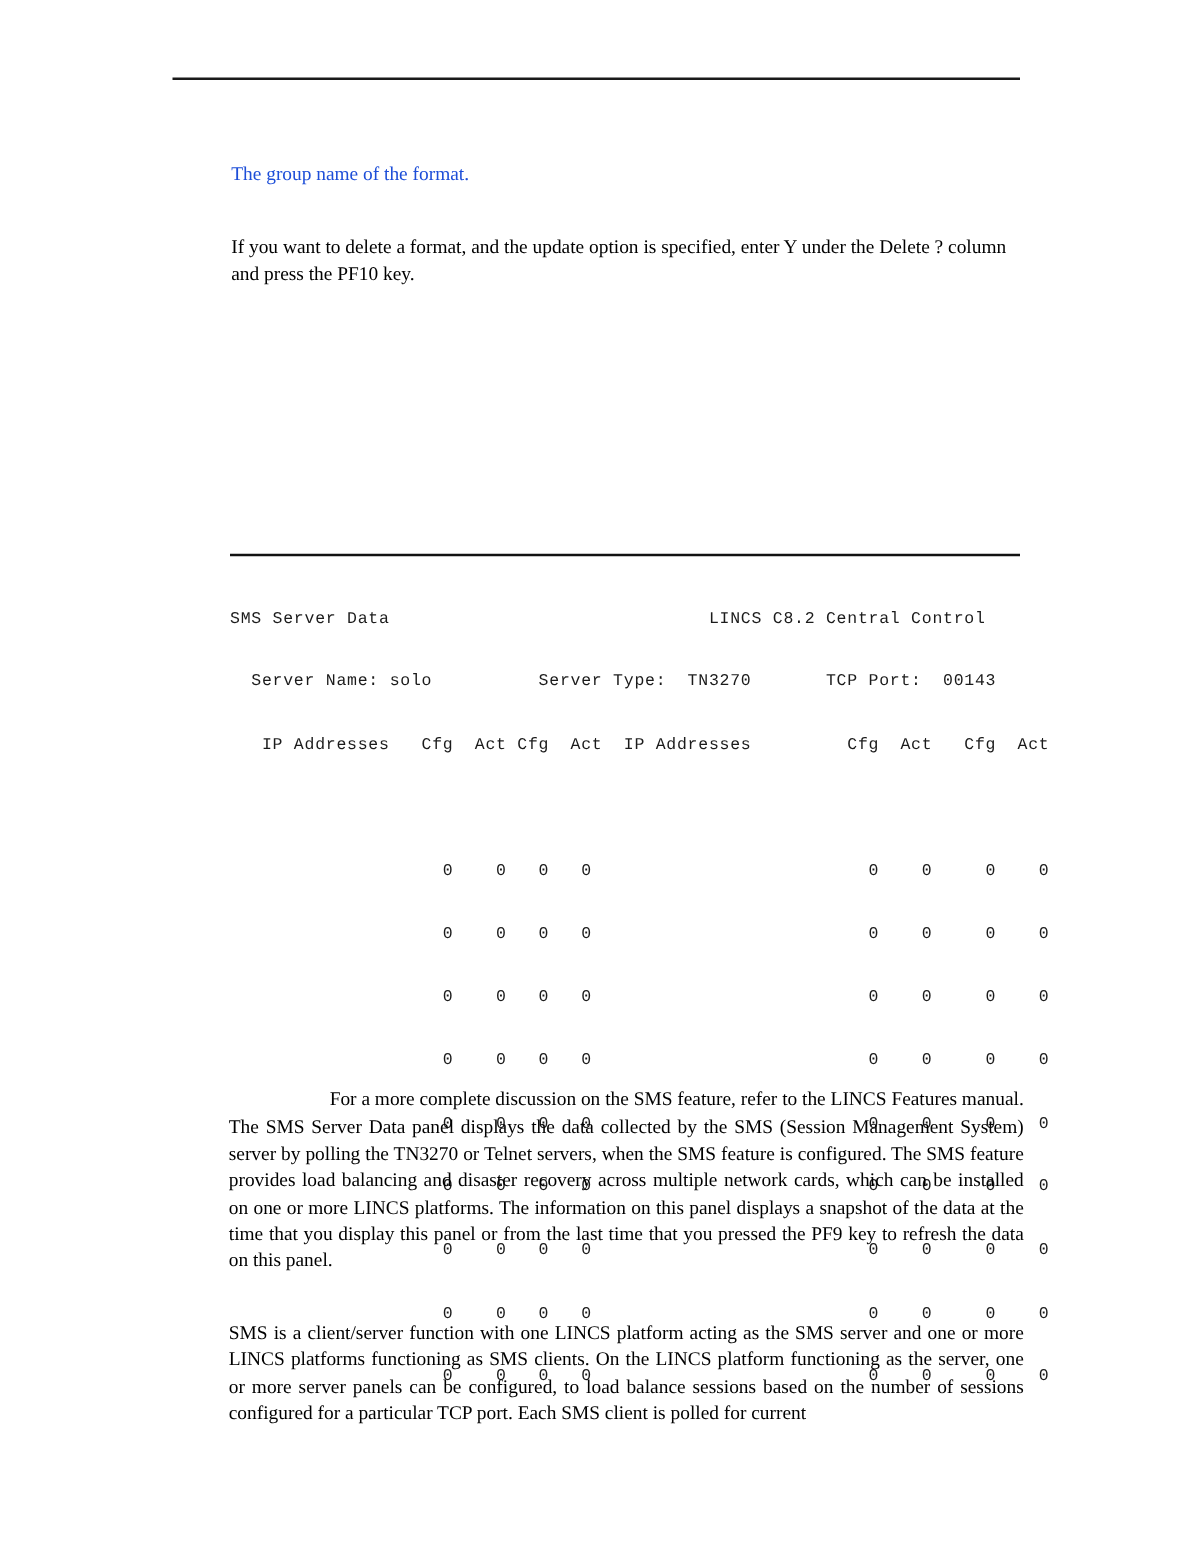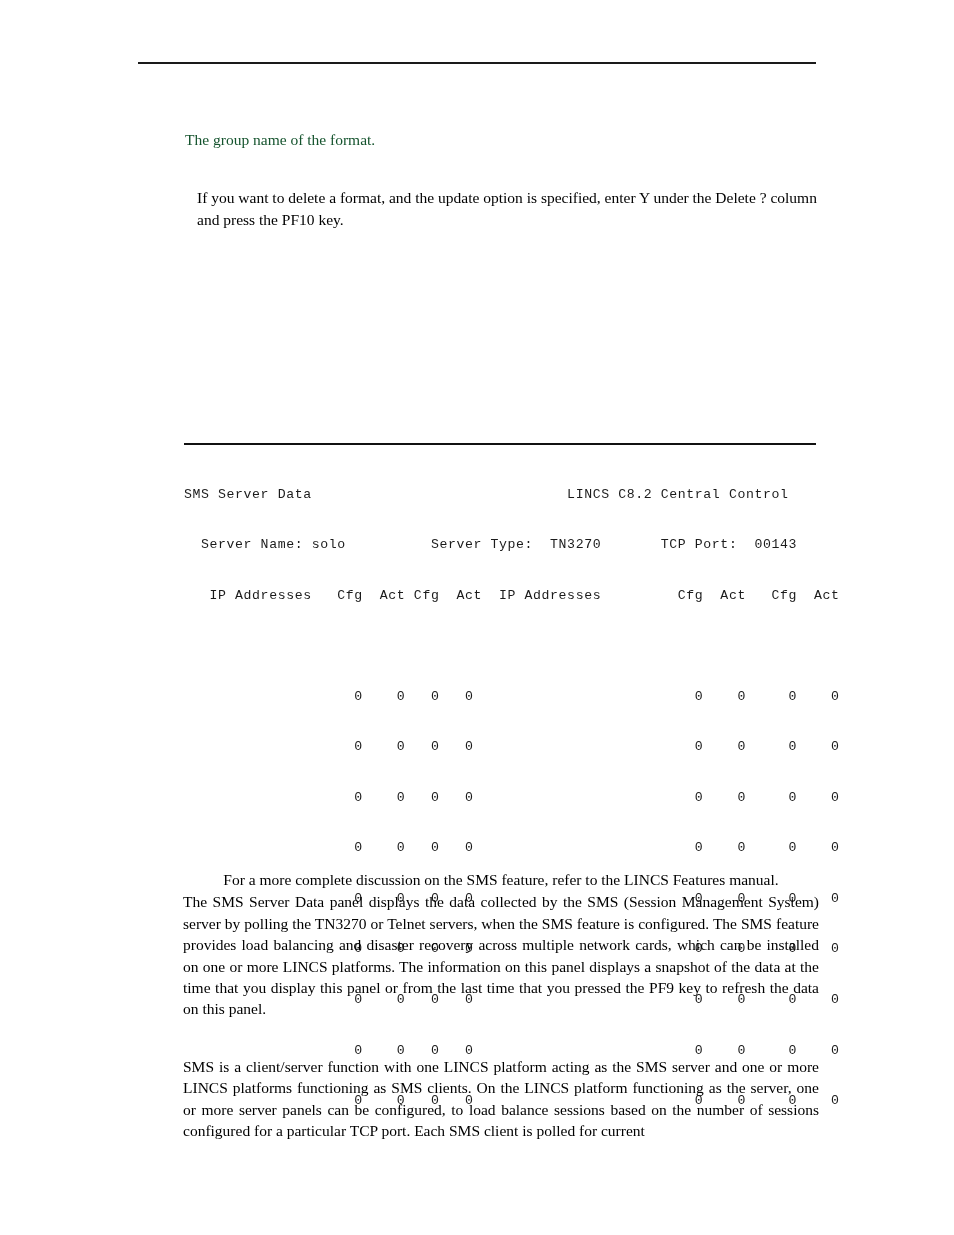--- a/index.html
+++ b/index.html
@@ -38,26 +38,26 @@
   .desc-block {
     position: absolute;
     left: 185px;
     top: 130px;
     width: 640px;
   }
   .desc-line {
     font-size: 15.5px;
     line-height: 19px;
     margin: 0 0 38px 0;
-    color: #14532d;
+    color: #1d4ed8;
   }
   .desc-para {
     font-size: 15.5px;
     line-height: 21.5px;
-    margin: 12px;
+    margin: 0;
     width: 634px;
     text-align: left;
   }
 
   
   .panel {
     position: absolute;
     left: 184px;
     top: 443px;
     width: 632px;
@@ -94,21 +94,21 @@
     width: 636px;
   }
   .body-para {
     font-size: 15.5px;
     line-height: 21.4px;
     margin: 0 0 1px 0;
     text-align: justify;
     text-justify: inter-word;
   }
   .body-para.last { text-align: justify; margin-top: 36px; }
-  .body-para.single { text-align: center; }
+  .body-para.single { text-align: right; }
 </style>
 </head>
 <body>
 
 <div class="page">
 
   <div class="header-rule"></div>
 
   <div class="desc-block">
     <p class="desc-line">The group name of the format.</p>

